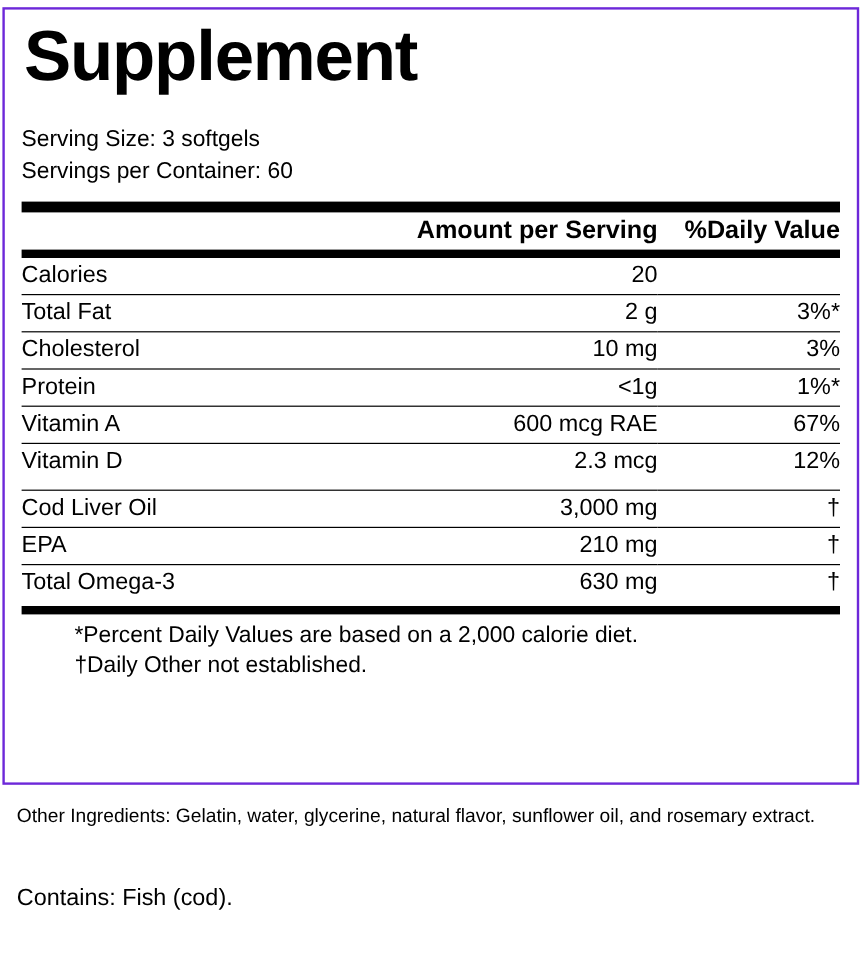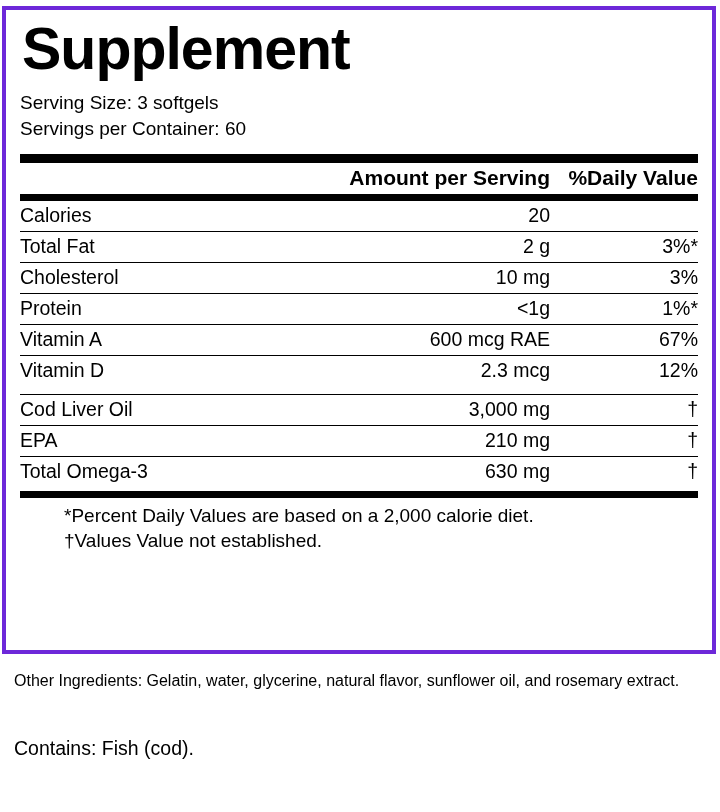--- a/index.html
+++ b/index.html
@@ -24,40 +24,40 @@
     box-sizing: border-box;
   }
   
   .panel {
     position: absolute;
     left: 2px;
     top: 6px;
     width: 714px;
     height: 648px;
     box-sizing: border-box;
-    border: 4px solid #6d28d9;
+    border: 2px solid #6d28d9;
     background: #fff;
   }
   .panel-inner {
     padding: 6px 14px 0 14px;
   }
   .title {
     font-family: "Liberation Sans", sans-serif;
     font-weight: bold;
     font-size: 59px;
     line-height: 66px;
     letter-spacing: -1px;
     display: flex;
     justify-content: space-between;
     white-space: nowrap;
     padding: 0 2px 0 2px;
   }
   .title .word1 { margin-right: 10px; }
   .serving-block {
-    margin-top: 8px;
+    margin-top: 24px;
     font-size: 19px;
     line-height: 26px;
   }
   .rule-thick {
     border-top: 9px solid #000;
     margin-top: 12px;
   }
   .rule-thick-mid {
     border-top: 7px solid #000;
   }
@@ -198,21 +198,21 @@
           <td class="col-amt">630 mg</td>
           <td class="col-dv">†</td>
         </tr>
       </tbody>
         </table>
 
       <div class="rule-thick-mid" style="margin-top:4px"></div>
 
       <div class="footnotes">
         <div>*Percent Daily Values are based on a 2,000 calorie diet.</div>
-        <div>†Values Value not established.</div>
+        <div>†Daily Other not established.</div>
       </div>
 
     </div>
   </div>
 
   <div class="other">Other Ingredients: Gelatin, water, glycerine, natural flavor, sunflower oil, and rosemary extract.</div>
   <div class="contains">Contains: Fish (cod).</div>
   <div class="pagenum">11</div>
 
 </div>

